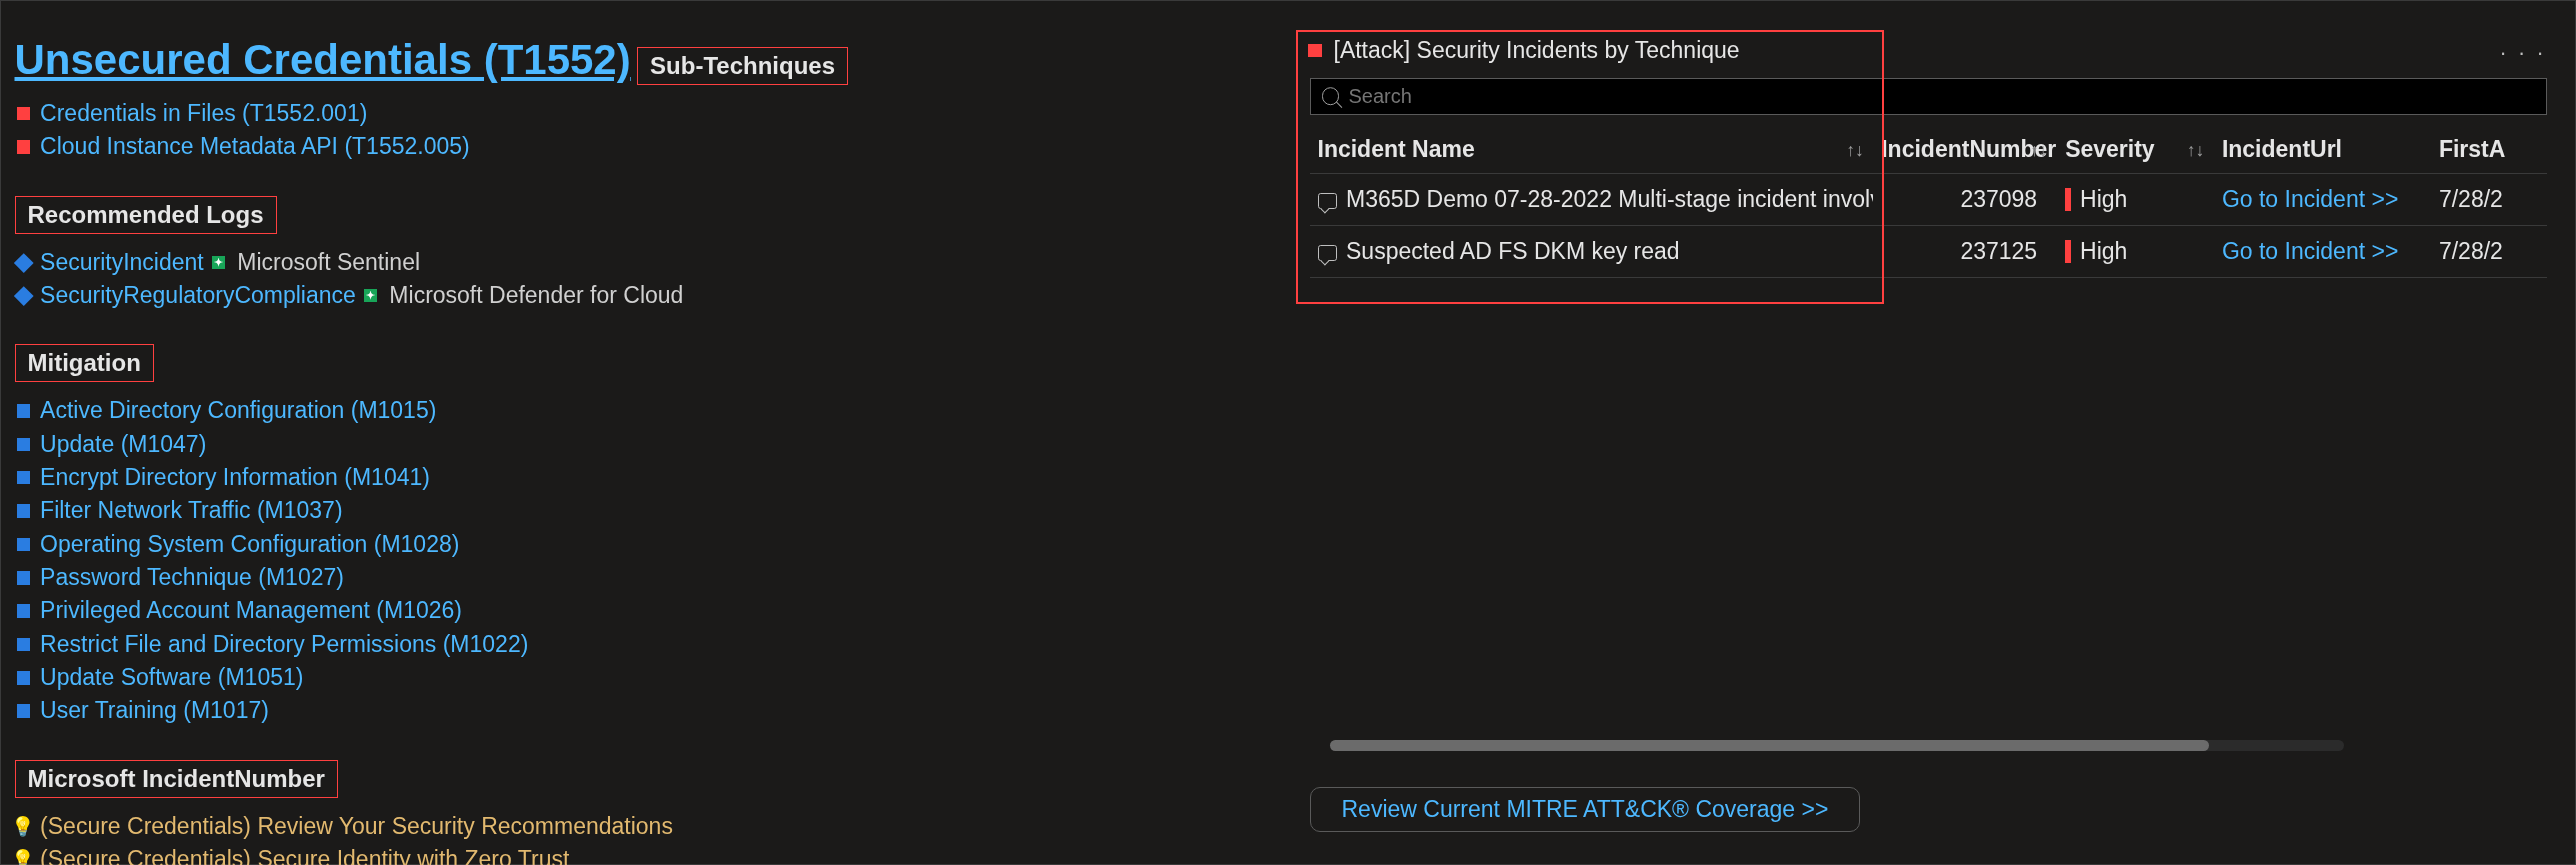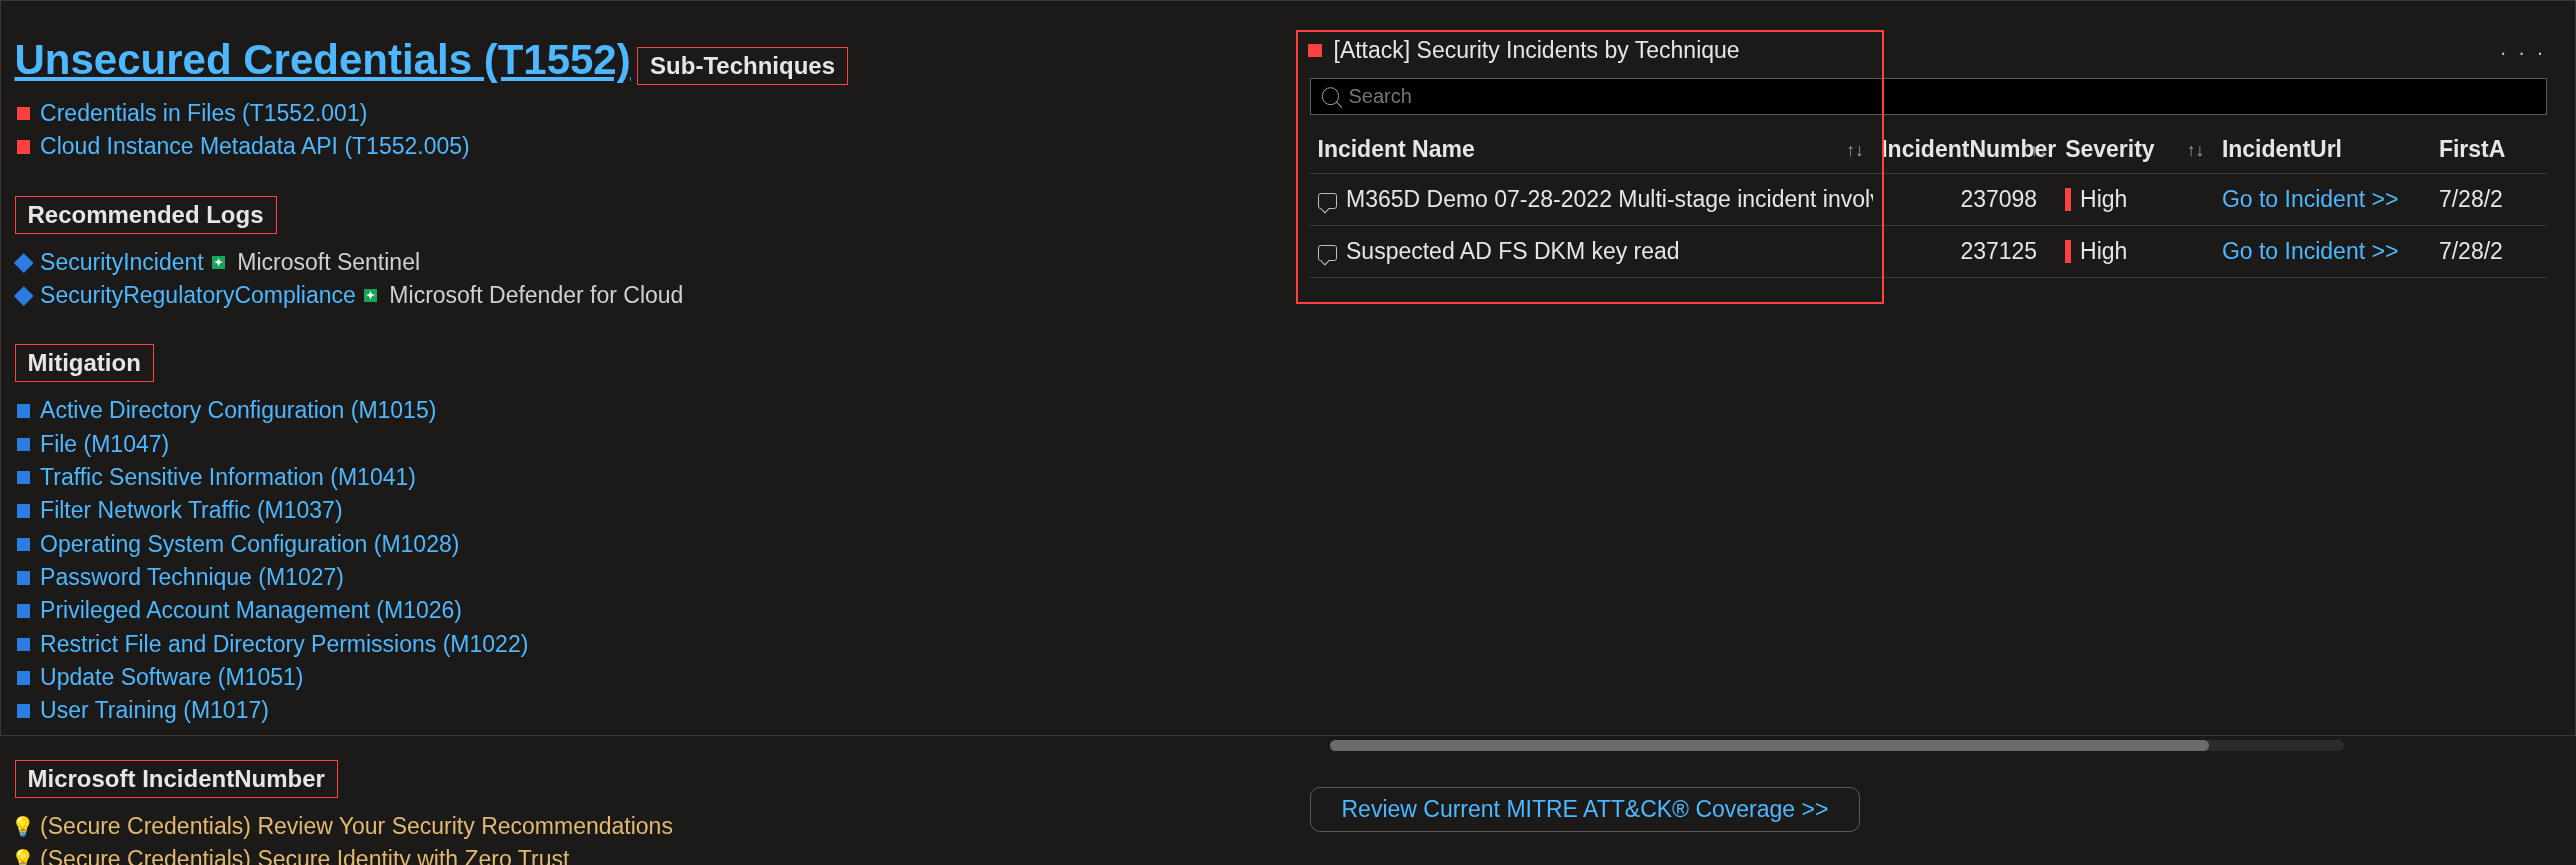--- a/index.html
+++ b/index.html
@@ -8,21 +8,21 @@
     background:#1b1a19;
     color:#e6e6e6;
     font-family:"Segoe UI", Arial, sans-serif;
     font-size:23px;
     overflow:hidden;
   }
   a { color:#4db8ff; text-decoration:none; }
   .page {
     position:relative;
     width:2576px;
-    height:736px;
+    height:865px;
     border:1.4px solid #3a3a3a;
   }
   
   .left {
     position:absolute;
     left:13.5px;
     top:0;
     width:1271px;
   }
   .title-link {
@@ -270,27 +270,27 @@
       <div class="row">
           <span class="marker">
             <span class="sq-blue"></span>
           </span>
           <span class="linktext">Active Directory Configuration (M1015)</span>
         </div>
       <div class="row">
           <span class="marker">
             <span class="sq-blue"></span>
           </span>
-          <span class="linktext">File (M1047)</span>
-        </div>
-      <div class="row">
-          <span class="marker">
-            <span class="sq-blue"></span>
-          </span>
-          <span class="linktext">Traffic Sensitive Information (M1041)</span>
+          <span class="linktext">Update (M1047)</span>
+        </div>
+      <div class="row">
+          <span class="marker">
+            <span class="sq-blue"></span>
+          </span>
+          <span class="linktext">Encrypt Directory Information (M1041)</span>
         </div>
       <div class="row">
           <span class="marker">
             <span class="sq-blue"></span>
           </span>
           <span class="linktext">Filter Network Traffic (M1037)</span>
         </div>
       <div class="row">
           <span class="marker">
             <span class="sq-blue"></span>

